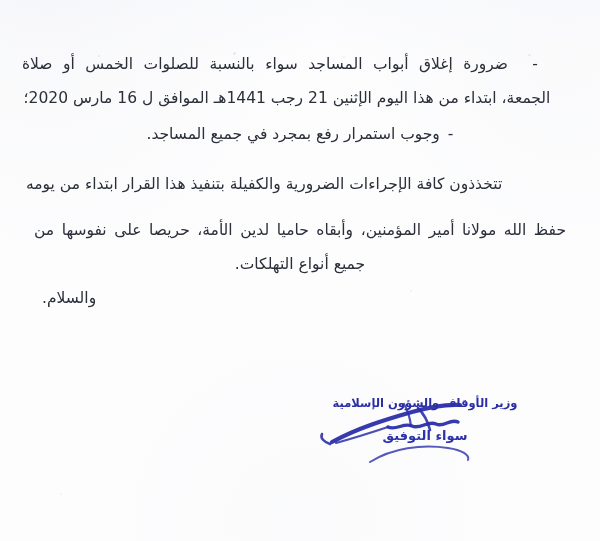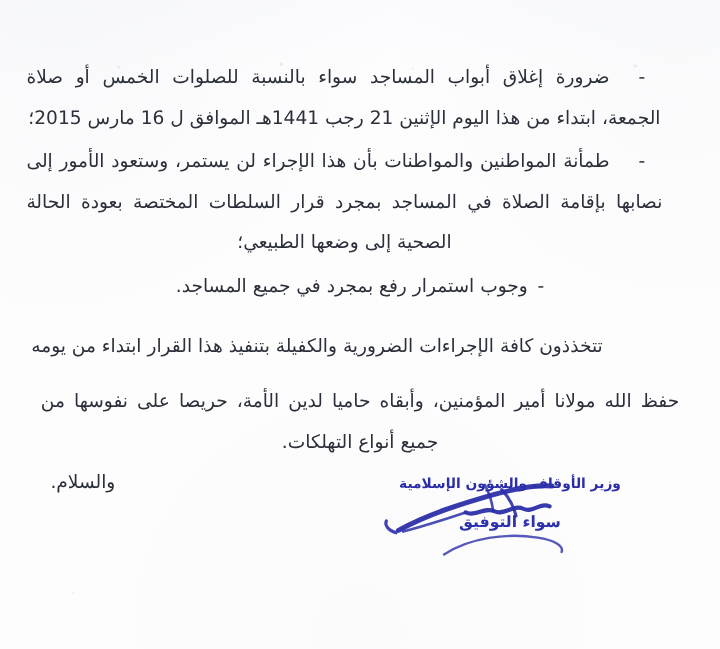--- a/index.html
+++ b/index.html
@@ -145,26 +145,23 @@
   <div class="speck" style="left:98px;  top:55px;  width:2px; height:2px; opacity:.30;"></div>
   <div class="speck" style="left:233px; top:52px;  width:3px; height:3px; opacity:.35;"></div>
   <div class="speck" style="left:343px; top:56px;  width:2px; height:2px; opacity:.25;"></div>
   <div class="speck" style="left:528px; top:54px;  width:3px; height:2px; opacity:.28;"></div>
   <div class="speck" style="left:410px; top:290px; width:2px; height:2px; opacity:.22;"></div>
   <div class="speck" style="left:60px;  top:493px; width:2px; height:2px; opacity:.20;"></div>
 
   <div class="body-text">
 
     <p class="para bullet b1">
-      <span class="dash">-</span><span class="rtl-run">ضرورة إغلاق أبواب المساجد سواء بالنسبة للصلوات الخمس أو صلاة الجمعة، ابتداء من هذا اليوم الإثنين 21 رجب 1441هـ الموافق ل 16 مارس 2015؛</span>
+      <span class="dash">-</span><span class="rtl-run">ضرورة إغلاق أبواب المساجد سواء بالنسبة للصلوات الخمس أو صلاة الجمعة، ابتداء من هذا اليوم الإثنين 21 رجب 1441هـ الموافق ل 16 مارس 2020؛</span>
     </p>
 
-    <p class="para bullet b2">
-      <span class="dash">-</span><span class="rtl-run">طمأنة المواطنين والمواطنات بأن هذا الإجراء لن يستمر، وستعود الأمور إلى نصابها بإقامة الصلاة في المساجد بمجرد قرار السلطات المختصة بعودة الحالة الصحية إلى وضعها الطبيعي؛</span>
-    </p>
 
     <p class="para bullet b3 indented">
       <span class="dash">-</span><span class="rtl-run">وجوب استمرار رفع بمجرد في جميع المساجد.</span>
     </p>
 
     <p class="para directive">تتخذذون كافة الإجراءات الضرورية والكفيلة بتنفيذ هذا القرار ابتداء من يومه</p>
 
     <p class="para closing">حفظ الله مولانا أمير المؤمنين، وأبقاه حاميا لدين الأمة، حريصا على نفوسها من جميع أنواع التهلكات.</p>
 
     <p class="para" style="text-align:center; text-align-last:left; margin-top:-2px; padding-left:20px;">والسلام.</p>

